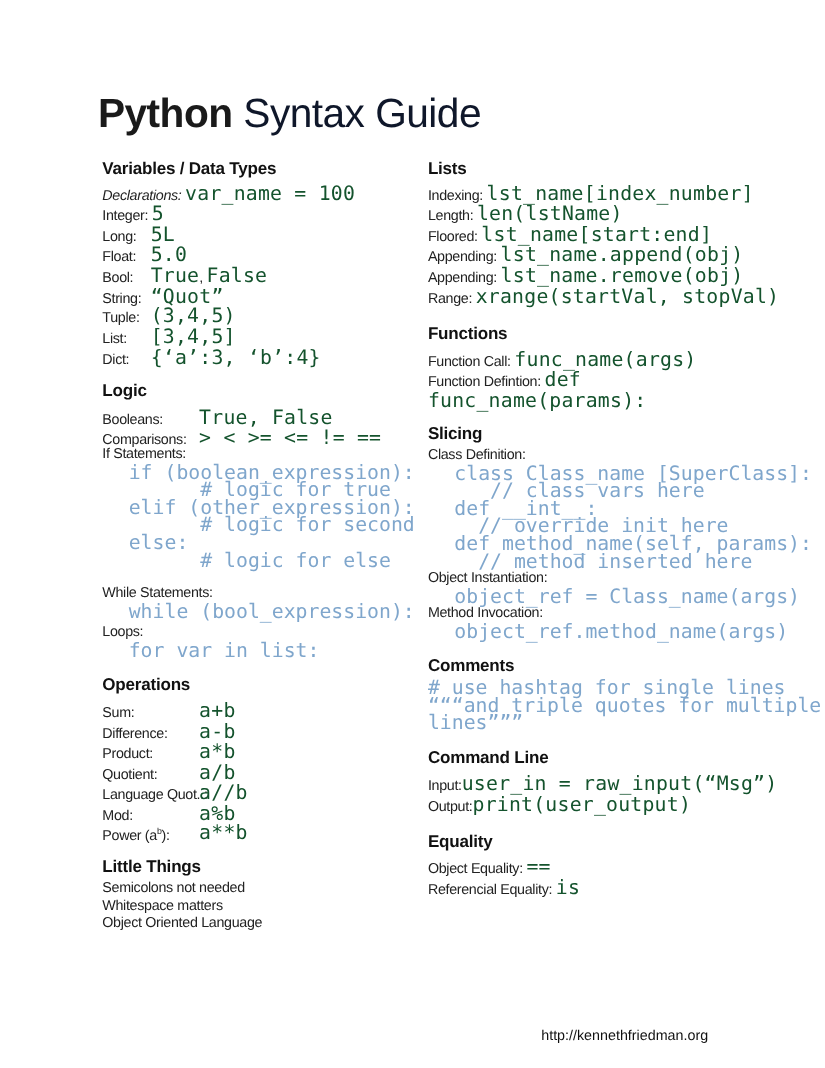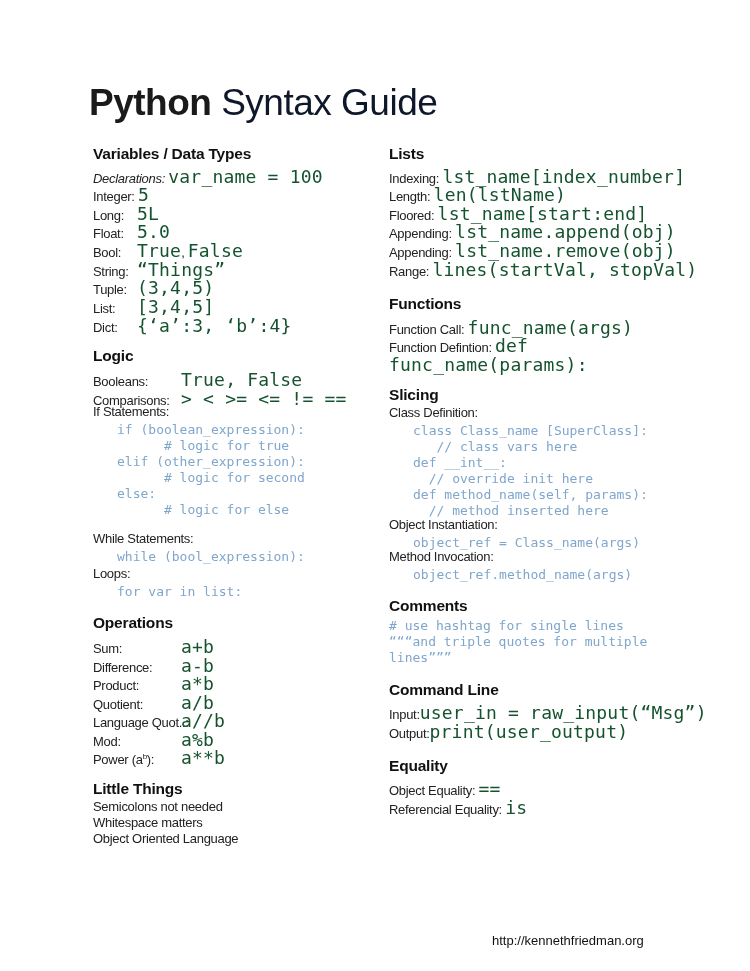--- a/index.html
+++ b/index.html
@@ -6,21 +6,21 @@
   body { width: 750px; height: 971px; position: relative; overflow: hidden;
          font-family: "Liberation Sans", sans-serif; color: #1a1a1a; }
   .title { position: absolute; left: 89px; top: 82px; font-size: 37px; letter-spacing: -0.5px; white-space: nowrap; }
   .title b { font-weight: bold; }
   .title span.light { font-weight: normal; color: #0f172a; }
   .h { position: absolute; font-weight: bold; font-size: 15.5px; color: #111; white-space: nowrap; letter-spacing: -0.2px; }
   .row { position: absolute; font-size: 13px; white-space: nowrap; color: #222; letter-spacing: -0.3px; }
   .lbl { display: inline-block; }
   .code { font-family: "DejaVu Sans Mono", monospace; color: #14532d; font-size: 18px; letter-spacing: 0.2px; }
   .it { font-style: italic; }
-  .blk { position: absolute; font-family: "DejaVu Sans Mono", monospace; color: #7fa6cc; font-size: 13px; white-space: pre; line-height: 16px; }
+  .blk { position: absolute; font-family: "DejaVu Sans Mono", monospace; color: #7fa6cc; font-size: 18px; white-space: pre; line-height: 16px; }
   .footer { position: absolute; left: 492px; top: 933px; font-size: 13px; color: #111; white-space: nowrap; }
   .comma { color: #222; }
   sup { font-size: 8px; }
 </style>
 </head>
 <body>
 
 <div class="title">
   <b>Python</b><span class="light"> Syntax Guide</span>
 </div>
@@ -38,21 +38,21 @@
   <div class="row" style="left:93px;top:203px">
     <span class="lbl" style="width:44px">Long:</span><span class="code">5L</span>
   </div>
   <div class="row" style="left:93px;top:221px">
     <span class="lbl" style="width:44px">Float:</span><span class="code">5.0</span>
   </div>
   <div class="row" style="left:93px;top:240px">
     <span class="lbl" style="width:44px">Bool:</span><span class="code">True</span><span class="comma">,</span> <span class="code">False</span>
   </div>
   <div class="row" style="left:93px;top:259px">
-    <span class="lbl" style="width:44px">String:</span><span class="code">“Things”</span>
+    <span class="lbl" style="width:44px">String:</span><span class="code">“Quot”</span>
   </div>
   <div class="row" style="left:93px;top:277px">
     <span class="lbl" style="width:44px">Tuple:</span><span class="code">(3,4,5)</span>
   </div>
   <div class="row" style="left:93px;top:296px">
     <span class="lbl" style="width:44px">List:</span><span class="code">[3,4,5]</span>
   </div>
   <div class="row" style="left:93px;top:315px">
     <span class="lbl" style="width:44px">Dict:</span><span class="code">{‘a’:3, ‘b’:4}</span>
   </div>
@@ -97,21 +97,21 @@
   <div class="row" style="left:93px;top:831px">Object Oriented Language</div>
 </div>
 
 <div>
   <div class="h" style="left:389px;top:145px">Lists</div>
   <div class="row" style="left:389px;top:166px"><span class="lbl">Indexing:</span> <span class="code">lst_name[index_number]</span></div>
   <div class="row" style="left:389px;top:184px"><span class="lbl">Length:</span> <span class="code">len(lstName)</span></div>
   <div class="row" style="left:389px;top:203px"><span class="lbl">Floored:</span> <span class="code">lst_name[start:end]</span></div>
   <div class="row" style="left:389px;top:221px"><span class="lbl">Appending:</span> <span class="code">lst_name.append(obj)</span></div>
   <div class="row" style="left:389px;top:240px"><span class="lbl">Appending:</span> <span class="code">lst_name.remove(obj)</span></div>
-  <div class="row" style="left:389px;top:259px"><span class="lbl">Range:</span> <span class="code">lines(startVal, stopVal)</span></div>
+  <div class="row" style="left:389px;top:259px"><span class="lbl">Range:</span> <span class="code">xrange(startVal, stopVal)</span></div>
 </div>
 
 <div>
   <div class="h" style="left:389px;top:295px">Functions</div>
   <div class="row" style="left:389px;top:317px"><span class="lbl">Function Call:</span> <span class="code">func_name(args)</span></div>
   <div class="row" style="left:389px;top:335px"><span class="lbl">Function Defintion:</span> <span class="code">def</span></div>
   <div class="row" style="left:389px;top:354px"><span class="code">func_name(params):</span></div>
 </div>
 
 <div>

